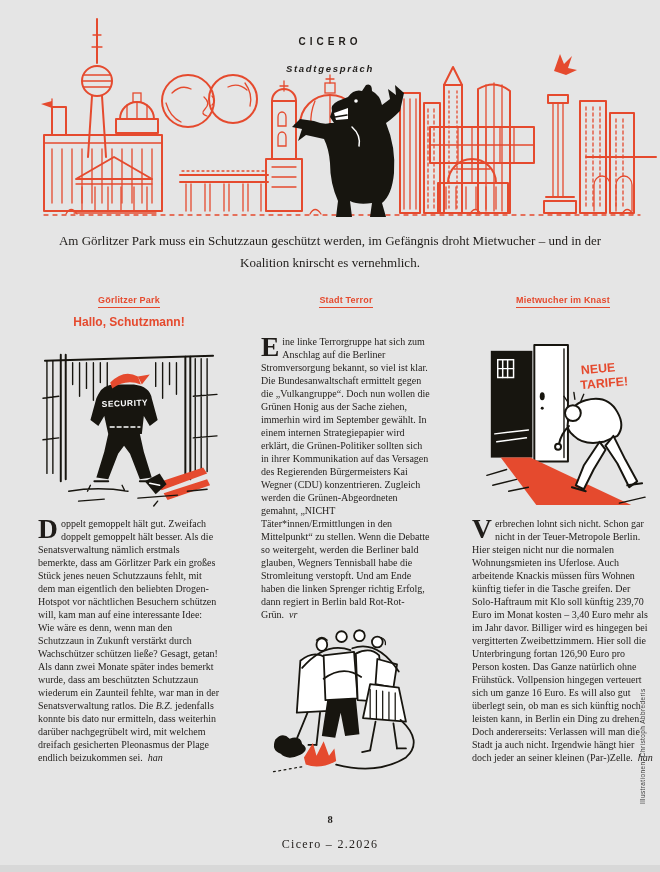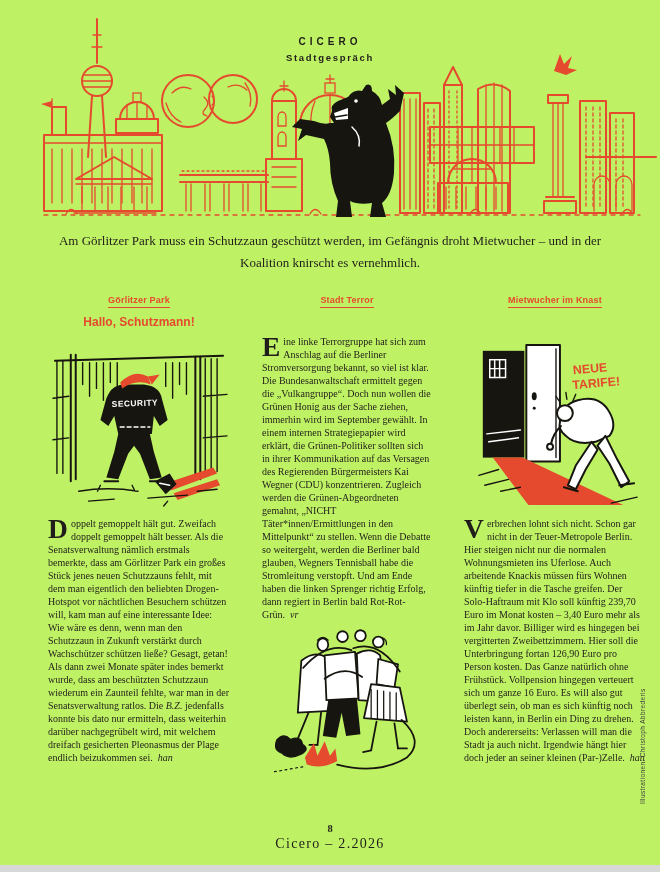--- a/index.html
+++ b/index.html
@@ -1,43 +1,43 @@
 <!DOCTYPE html>
 <html lang="de" style="--accent: #e54a2e; --ink: #201d1a;"><head>
 <meta charset="utf-8">
 <style>
   :root { --accent:#e54a2e; --ink:#201d1a; }
   * { box-sizing:border-box; }
   html,body { margin:0; padding:0; background:#fff; }
-  .page { position:relative; width:660px; height:872px; background:#bef264; overflow:hidden;
+  .page { position:relative; width:660px; height:872px; background:#e5e5e5; overflow:hidden;
           font-family:"Liberation Serif",serif; color:var(--ink); }
 
   
   .header { position:relative; height:224px; }
   .header-illo { position:absolute; top:4px; left:0; width:660px; height:216px; }
   .masthead { position:absolute; top:36px; left:0; right:0; text-align:center;
               font-family:"Liberation Sans",sans-serif; z-index:3; }
   .masthead .mag { font-size:10px; font-weight:bold; letter-spacing:4px; }
-  .masthead .sec { font-size:9.5px; font-weight:bold; letter-spacing:1.7px; margin-top:5px; }
+  .masthead .sec { font-size:9.5px; font-weight:bold; letter-spacing:1.7px; margin-top:16px;font-style:italic; }
 
   .headline { margin:6px 36px 0; text-align:center; font-size:13px; line-height:21.5px; }
 
-  .articles { display:grid; grid-template-columns:repeat(3,1fr); gap:32px; margin:16px 48px 0; }
+  .articles { display:grid; grid-template-columns:repeat(3,1fr); gap:41px; margin:16px 38px 0; }
   .art-head { text-align:center; font-family:"Liberation Sans",sans-serif; color:var(--accent); height:46px; }
   .kicker { display:inline-block; font-size:9px; font-weight:bold; letter-spacing:.2px;
             border-bottom:1px solid var(--accent); padding-bottom:1.5px; }
   .title { font-size:12px; font-weight:bold; margin-top:5px; line-height:18px; }
   .illo { display:block; margin:0 auto; }
   .bodytext { font-size:10px; line-height:13px; margin:0; text-align:left; hyphens:auto; }
   .dropcap { float:left; font-size:27.5px; line-height:22.5px; font-weight:bold; padding:1px 3px 0 0; }
   .author { font-style:italic; padding-left:5px; }
 
   .footer { position:absolute; left:0; right:0; bottom:20px; text-align:center; }
   .pageno { font-size:10.5px; font-weight:bold; }
-  .issue  { font-size:14px; letter-spacing:1.3px; margin-top:2px; }
+  .issue  { font-size:12px; letter-spacing:1.3px; margin-top:12px; }
 
   .credit { position:absolute; right:14px; top:684px; height:120px;
             writing-mode:vertical-rl; transform:rotate(180deg);
             font-family:"Liberation Sans",sans-serif; font-size:6.5px; color:#3c3c3c; letter-spacing:.4px; }
   .scan-edge { position:absolute; left:0; right:0; bottom:0; height:7px; background:#d8d8d8; }
 
   
   .s  { stroke:var(--accent); fill:none; stroke-width:2; stroke-linecap:round; stroke-linejoin:round; }
   .s1 { stroke:var(--accent); fill:none; stroke-width:1.3; stroke-linecap:round; }
   .sf { fill:var(--accent); stroke:none; }

